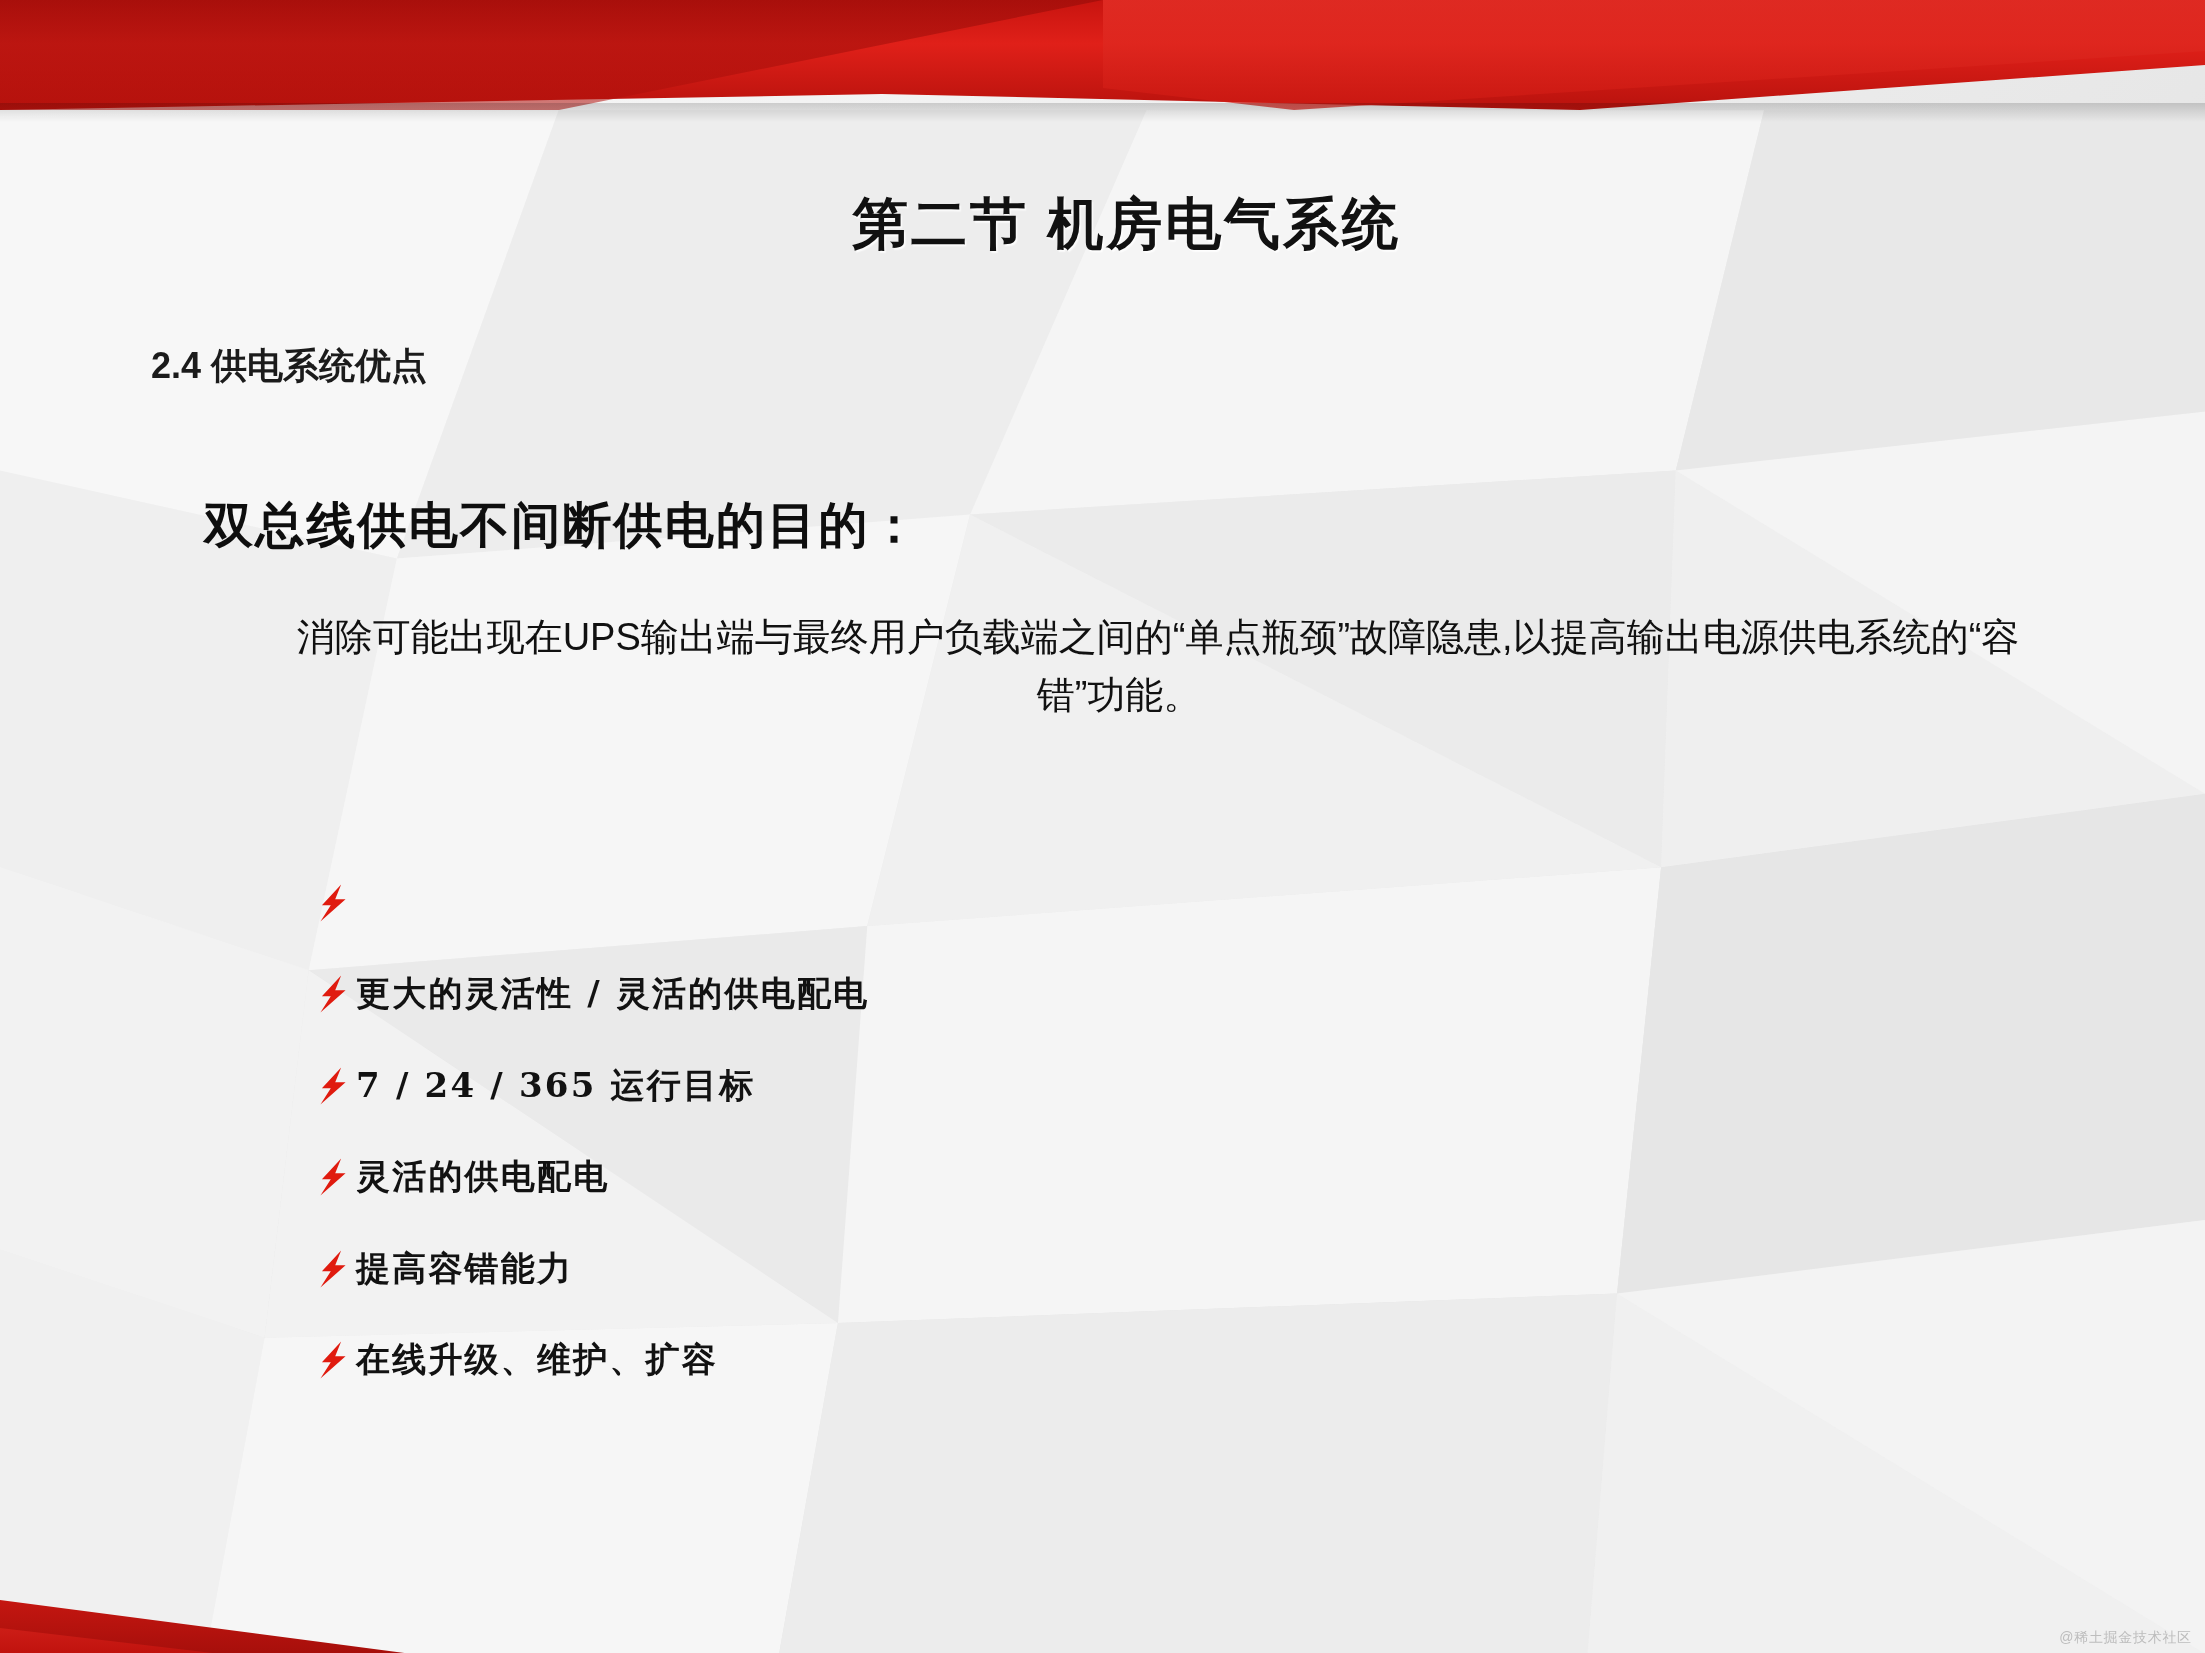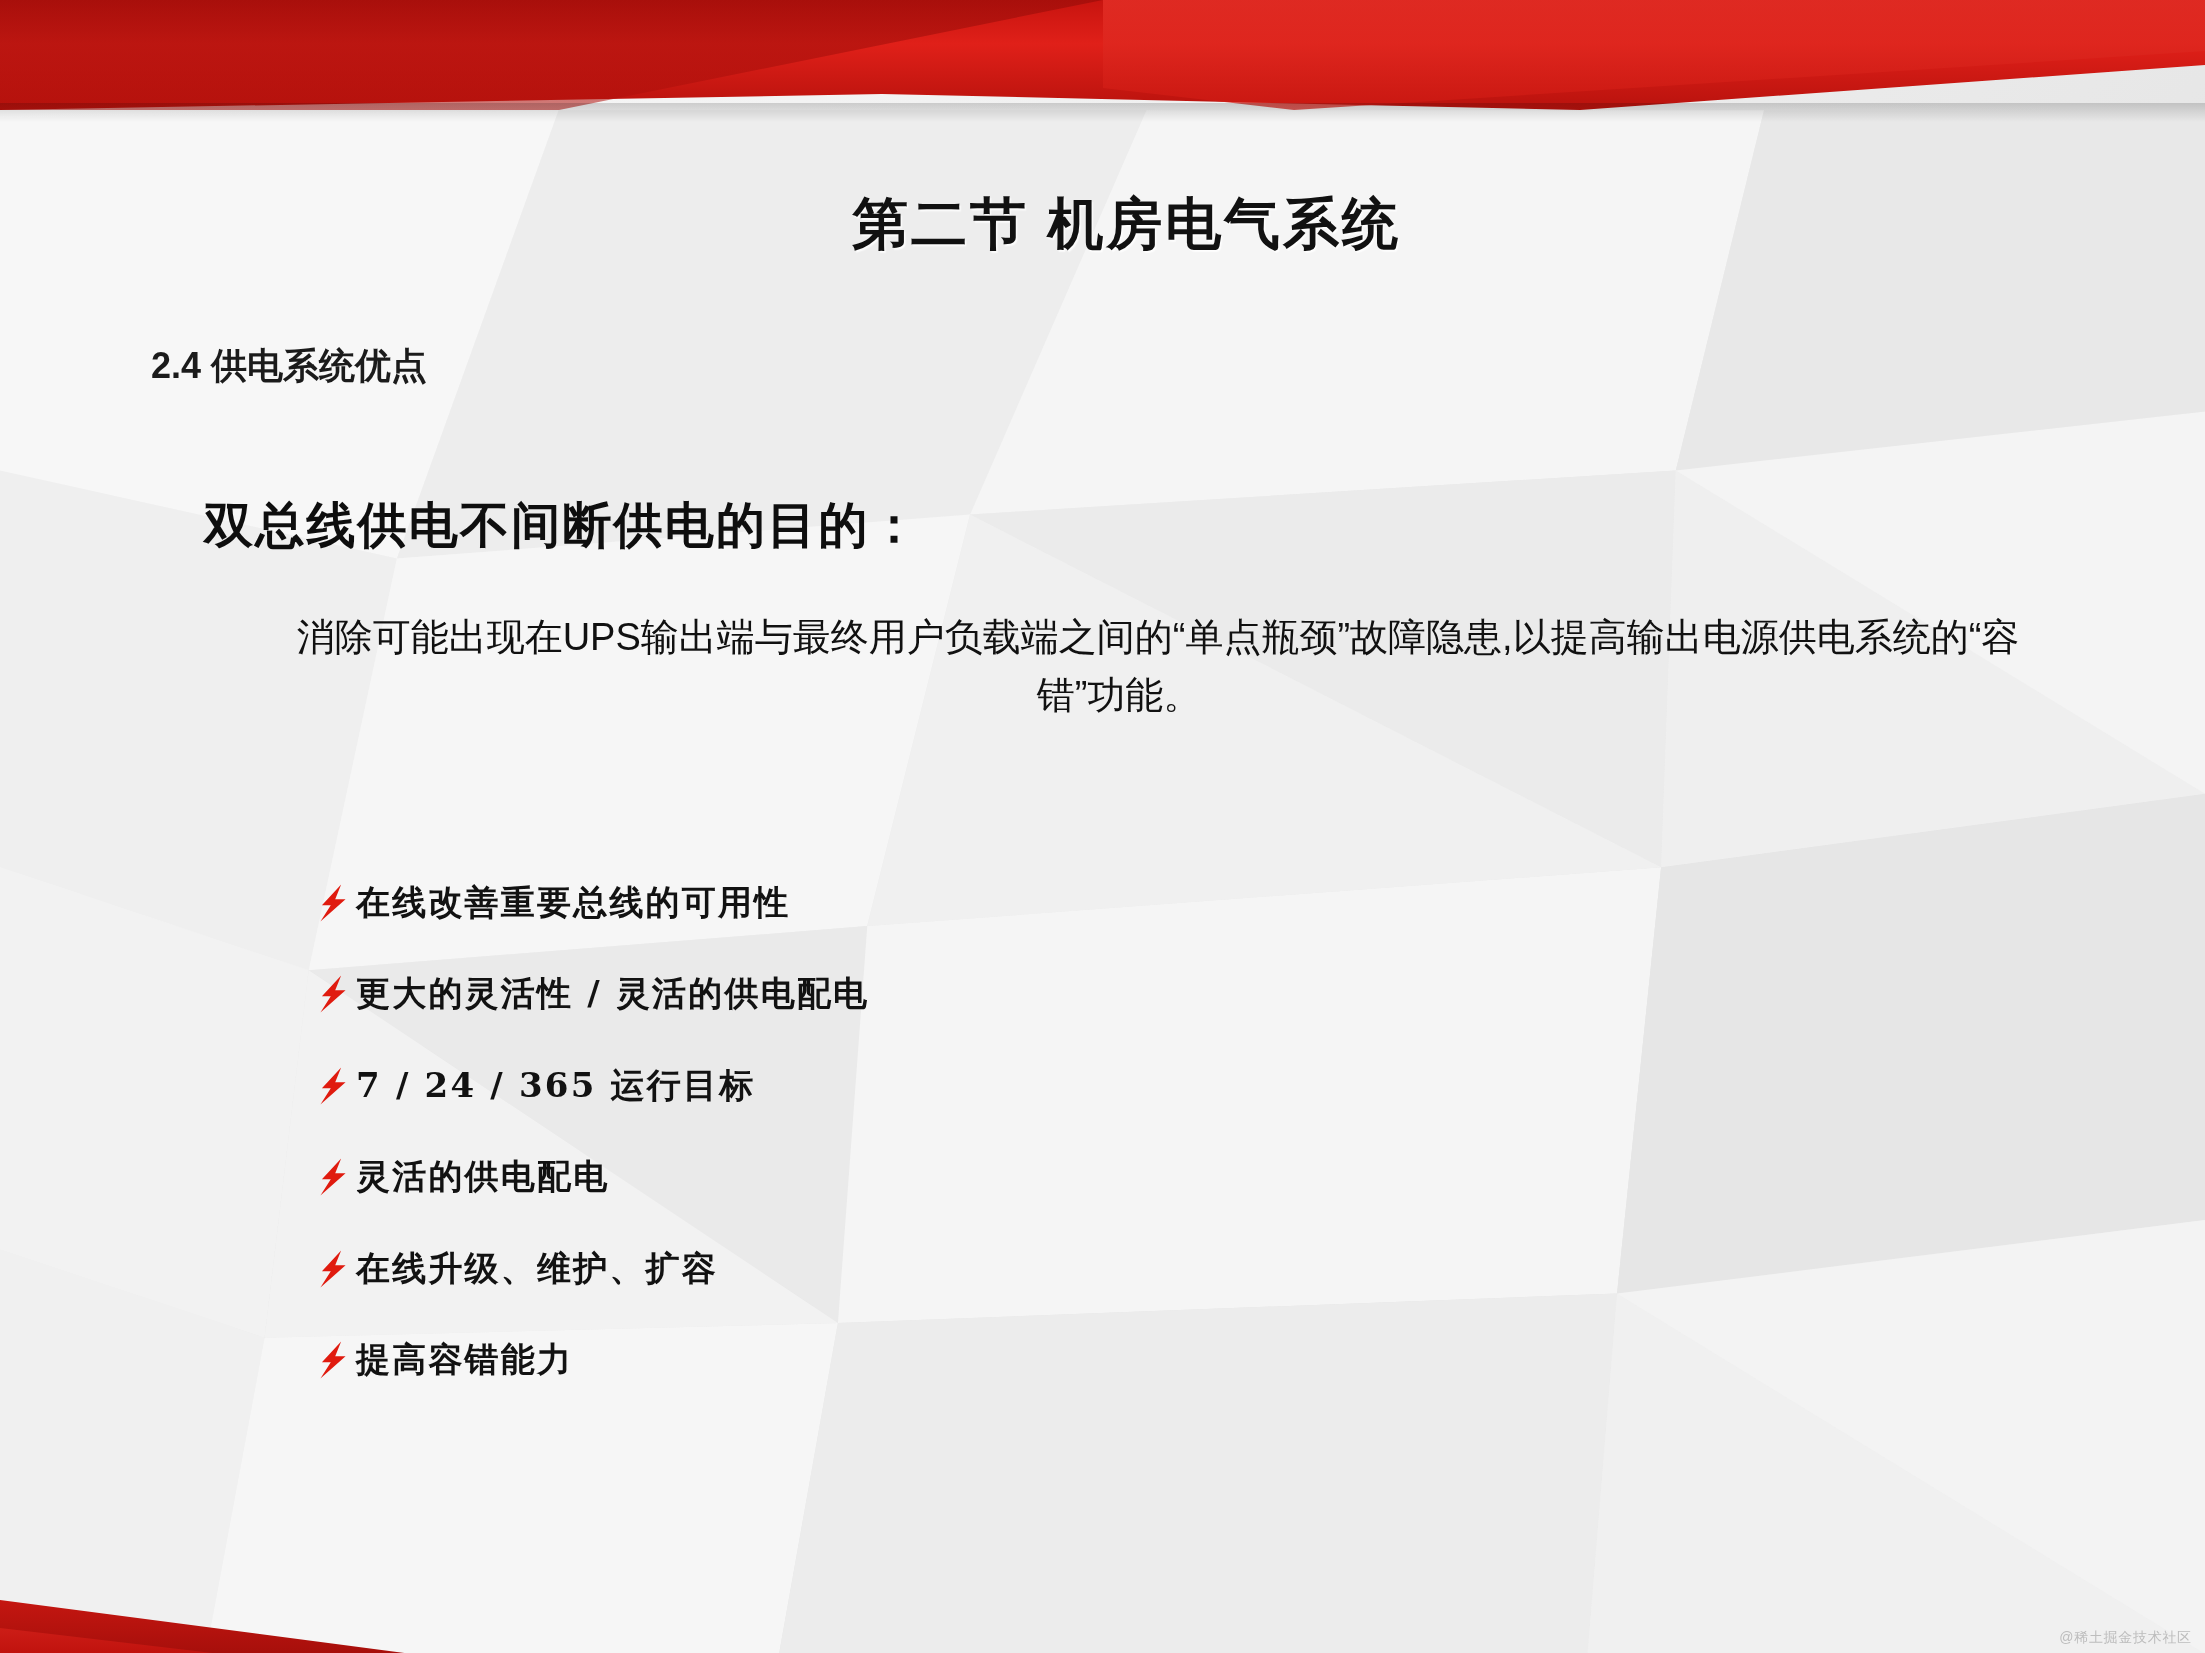--- a/index.html
+++ b/index.html
@@ -236,21 +236,20 @@
   <div class="body-paragraph">消除可能出现在UPS输出端与最终用户负载端之间的“单点瓶颈”故障隐患,以提高输出电源供电系统的“容错”功能。</div>
 
   <div class="bullet-list">
 
     <div class="bullet-row">
       <span class="bullet-mark">
         <svg width="34" height="40" viewBox="0 0 46 54" aria-hidden="true">
           <polygon points="34,2 8,30 20,30 6,52 40,22 26,22" fill="#e01b0f"></polygon>
         </svg>
       </span>
-      <span class="bullet-text">在线改善重要总线的可用性</span>
     </div>
 
     <div class="bullet-row">
       <span class="bullet-mark">
         <svg width="34" height="40" viewBox="0 0 46 54" aria-hidden="true">
           <polygon points="34,2 8,30 20,30 6,52 40,22 26,22" fill="#e01b0f"></polygon>
         </svg>
       </span>
       <span class="bullet-text">更大的灵活性 / 灵活的供电配电</span>
     </div>
@@ -272,30 +271,30 @@
       </span>
       <span class="bullet-text">灵活的供电配电</span>
     </div>
 
     <div class="bullet-row">
       <span class="bullet-mark">
         <svg width="34" height="40" viewBox="0 0 46 54" aria-hidden="true">
           <polygon points="34,2 8,30 20,30 6,52 40,22 26,22" fill="#e01b0f"></polygon>
         </svg>
       </span>
+      <span class="bullet-text">提高容错能力</span>
+    </div>
+
+    <div class="bullet-row">
+      <span class="bullet-mark">
+        <svg width="34" height="40" viewBox="0 0 46 54" aria-hidden="true">
+          <polygon points="34,2 8,30 20,30 6,52 40,22 26,22" fill="#e01b0f"></polygon>
+        </svg>
+      </span>
       <span class="bullet-text">在线升级、维护、扩容</span>
-    </div>
-
-    <div class="bullet-row">
-      <span class="bullet-mark">
-        <svg width="34" height="40" viewBox="0 0 46 54" aria-hidden="true">
-          <polygon points="34,2 8,30 20,30 6,52 40,22 26,22" fill="#e01b0f"></polygon>
-        </svg>
-      </span>
-      <span class="bullet-text">提高容错能力</span>
     </div>
 
   </div>
 
   <div class="bottom-wedge">
     <div class="w1"></div>
     <div class="w2"></div>
   </div>
 
   <div class="watermark">@稀土掘金技术社区</div>

